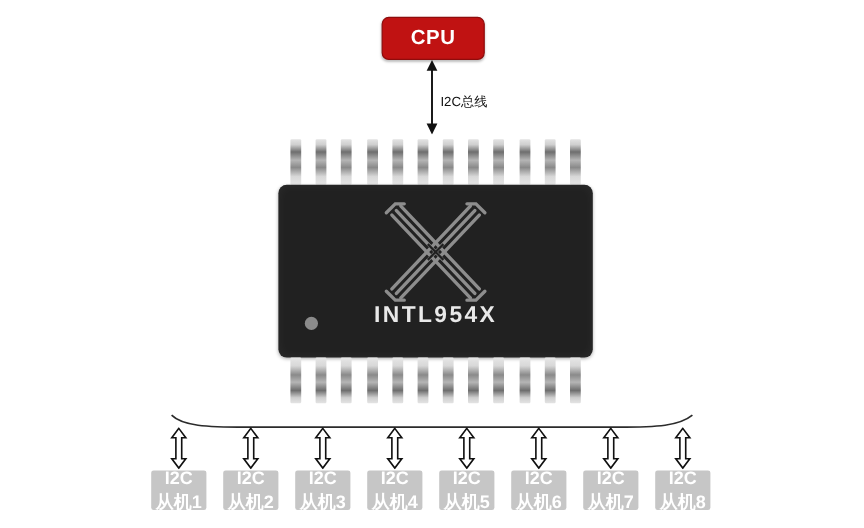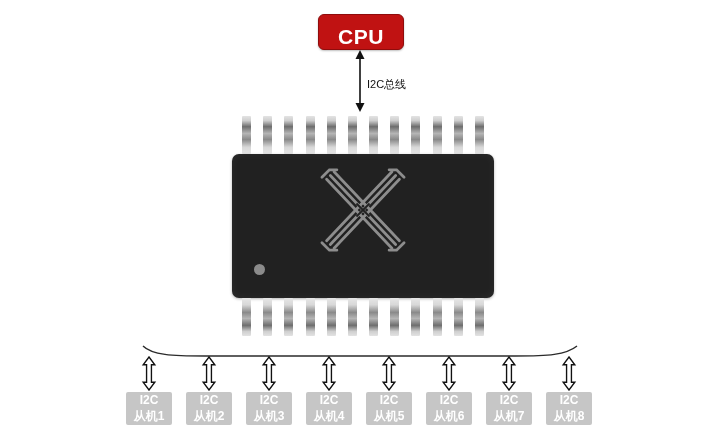--- a/index.html
+++ b/index.html
@@ -4,22 +4,22 @@
 <style>
   html,body{margin:0;padding:0;background:#ffffff;}
   .canvas{
     position:relative;width:720px;height:440px;background:#ffffff;overflow:hidden;
     font-family:"Liberation Sans", sans-serif;
   }
   
   .cpu-box{
     position:absolute;left:318px;top:14px;width:84px;height:34px;
     background:#c01212;border:1px solid #8f0c0c;border-radius:6px;
-    display:flex;align-items:flex-end;justify-content:center;
-    color:#ffffff;font-weight:bold;font-size:21px;letter-spacing:.5px;
+    display:flex;align-items:center;justify-content:center;
+    color:#ffffff;font-weight:bold;font-size:17px;letter-spacing:.5px;
     box-shadow:0 1px 2px rgba(0,0,0,.25);
   }
   
   .bus-arrow{position:absolute;left:350px;top:50px;}
   .bus-label{position:absolute;left:367px;top:77px;font-size:11px;color:#111;}
   
   .pin-row{position:absolute;left:232px;width:262px;height:38px;display:flex;justify-content:space-between;padding:0 10px;box-sizing:border-box;}
   .pin-row.top{top:116px;}
   .pin-row.bottom{top:298px;}
   .pin{width:9px;height:100%;border-radius:1px;filter:blur(.4px);}
@@ -46,21 +46,21 @@
   .slaves{
     position:absolute;left:126px;top:356px;width:466px;
     display:flex;justify-content:space-between;
   }
   .slave-group{width:46px;display:flex;flex-direction:column;align-items:center;}
   .slave-arrow{display:block;}
   .slave-box{
     margin-top:1px;width:46px;height:33px;box-sizing:border-box;
     background:#c6c6c6;border-radius:2px;
     display:flex;flex-direction:column;align-items:center;justify-content:center;
-    color:#ffffff;font-size:12px;font-weight:bold;line-height:1.3;text-align:center;
+    color:#ffffff;font-size:15px;font-weight:bold;line-height:1.3;text-align:center;
   }
 </style>
 </head>
 <body>
 
 <div class="canvas">
 
   <div class="cpu-box">
     <span>CPU</span>
   </div>
@@ -103,20 +103,21 @@
         <polyline points="78,2 86,2 94,10"></polyline>
         <polyline points="6,80 14,88 22,88"></polyline>
         <polyline points="78,88 86,88 94,80"></polyline>
       </g>
 
       <g stroke="#212121" stroke-width="2" fill="none">
         <line x1="43" y1="38" x2="57" y2="52"></line>
         <line x1="57" y1="38" x2="43" y2="52"></line>
       </g>
     </svg>
+    <div class="chip-label">INTL954X</div>
     <div class="pin1-dot"></div>
   </div>
 
   <div class="pin-row bottom">
       <div class="pin"></div>
       <div class="pin"></div>
       <div class="pin"></div>
       <div class="pin"></div>
       <div class="pin"></div>
       <div class="pin"></div>

